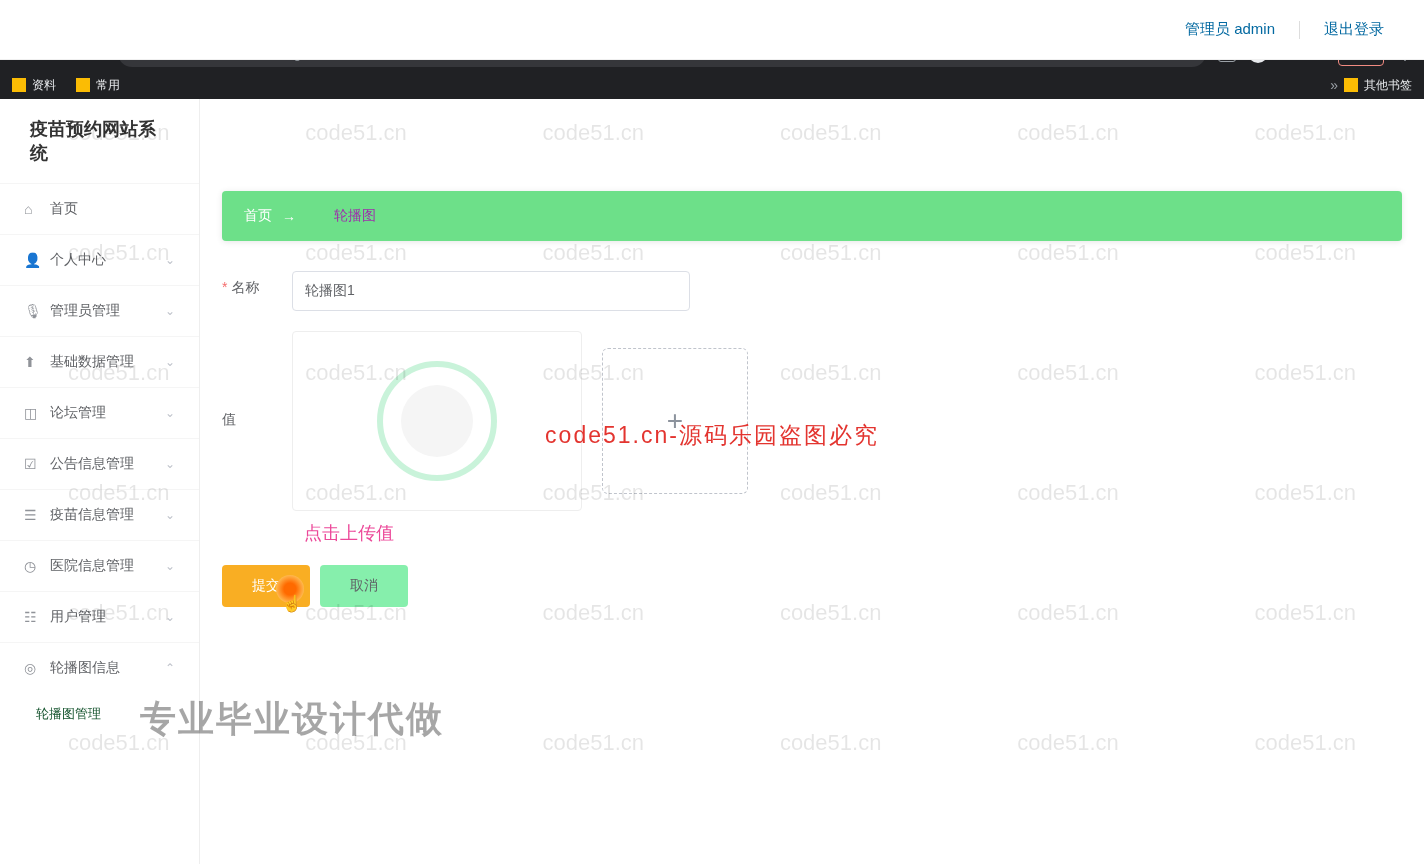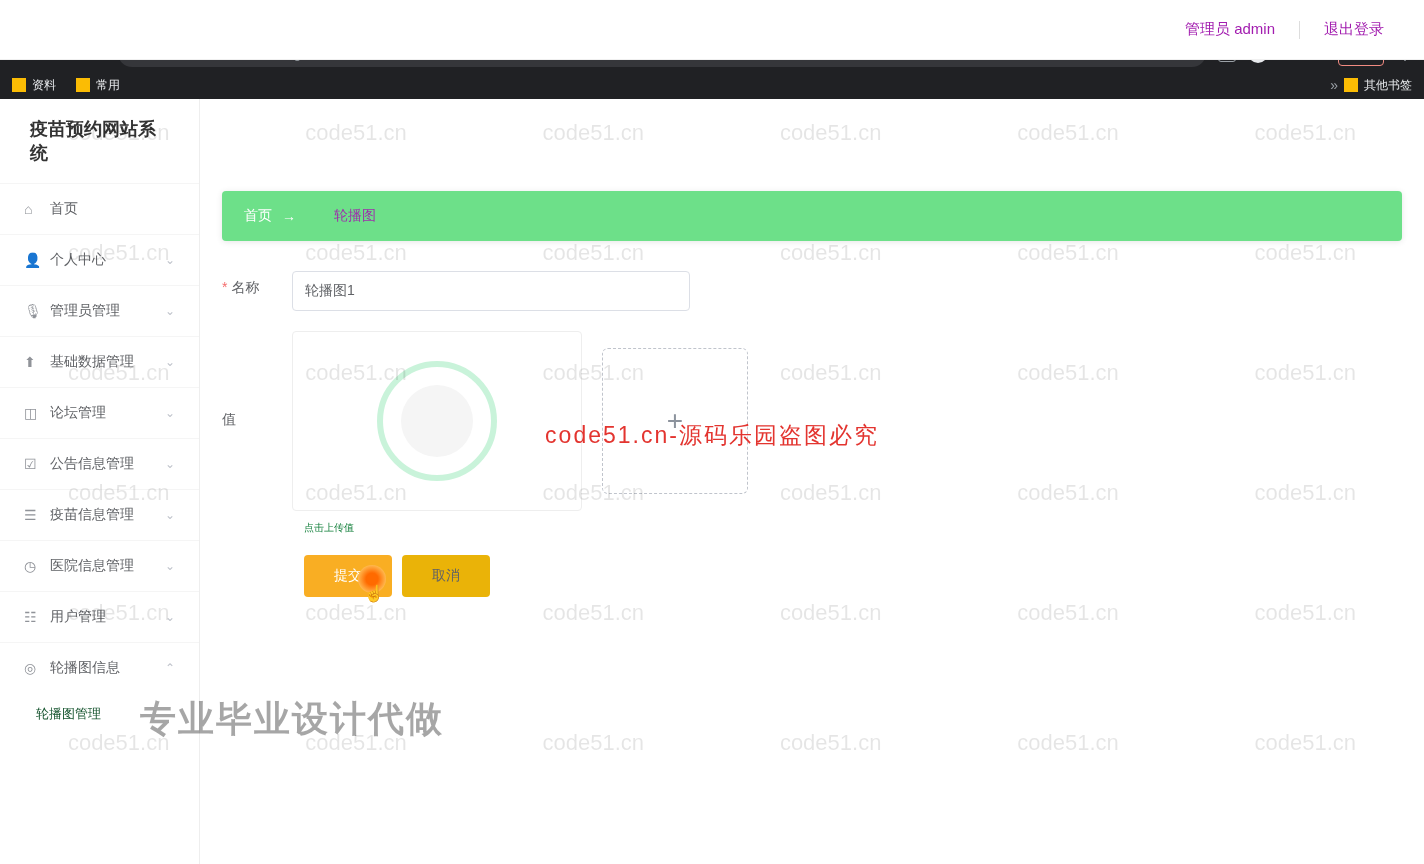--- a/index.html
+++ b/index.html
@@ -38,43 +38,43 @@
 
 .app { display: flex; height: calc(864px - 99px); background: #fff; }
 .sidebar-wrap { width: 200px; background: #fff; border-right: 1px solid #eee; }
 .app-title { padding: 18px 30px; font-size: 18px; font-weight: bold; color: #333; }
 .menu-item { display: flex; align-items: center; padding: 16px 24px; font-size: 14px; color: #606266; cursor: pointer; gap: 10px; border-top: 1px solid #f5f5f5; }
 .menu-item .mi-icon { width: 16px; font-size: 14px; color: #909399; }
 .menu-item .mi-arrow { margin-left: auto; font-size: 12px; color: #c0c4cc; }
 .submenu-item { padding: 12px 24px 12px 36px; font-size: 13px; color: #14532d; cursor: pointer; }
 
 .main { flex: 1; background: #fff; position: relative; padding: 22px; }
-.topbar { position: absolute; top: 0; left: 0; right: 0; height: 60px; display: flex; align-items: center; justify-content: flex-end; padding: 0 40px; background: #fff; border-bottom: 1px solid #f0f0f0; gap: 24px; font-size: 15px; color: #a21caf; }
+.topbar { position: absolute; top: 0; left: 0; right: 0; height: 60px; display: flex; align-items: center; justify-content: flex-end; padding: 0 40px; background: #fff; border-bottom: 1px solid #f0f0f0; gap: 24px; font-size: 15px; color: #0369a1; }
 .divider-v { width: 1px; height: 18px; background: #ddd; }
 .content-area { margin-top: 70px; }
 .breadcrumb-bar { background: #6de089; color: #fff; padding: 16px 22px; border-radius: 4px; display: flex; align-items: center; gap: 10px; font-size: 14px; box-shadow: 0 1px 6px rgba(0,0,0,0.1); }
 .breadcrumb-bar a { color: #fff; text-decoration: none; }
 .breadcrumb-bar .arrow-sep { color: #fff; }
 .breadcrumb-bar .current { color: #a21caf; opacity: 0.9; margin-left: 28px; }
 
 .form { margin-top: 30px; }
 .form-row { display: flex; align-items: flex-start; margin-bottom: 20px; }
 .form-label { width: 70px; padding-right: 12px; font-size: 14px; color: #606266; padding-top: 8px; }
 .form-label .req { color: #f56c6c; margin-right: 4px; }
 .form-input { width: 398px; height: 40px; border: 1px solid #dcdfe6; border-radius: 4px; padding: 0 12px; font-size: 14px; color: #606266; outline: none; }
 .upload-area { display: flex; gap: 20px; align-items: center; }
 .upload-preview { width: 290px; height: 180px; border: 1px solid #eee; border-radius: 4px; position: relative; display: flex; align-items: center; justify-content: center; }
 .preview-circle { width: 120px; height: 120px; border-radius: 50%; border: 6px solid rgba(100, 220, 150, 0.35); position: relative; }
 .preview-circle::after { content: ''; position: absolute; inset: 18px; background: #f5f5f5; border-radius: 50%; }
 .upload-box { width: 146px; height: 146px; border: 1px dashed #c0c4cc; border-radius: 6px; display: flex; align-items: center; justify-content: center; font-size: 28px; color: #8c939d; cursor: pointer; }
-.upload-hint { font-size: 10px; color: #15803d; margin-left: 82px; margin-top: -10px; margin-bottom: 20px; }
-.btn-row { margin-left: 82px; display: flex; gap: 10px; }
+.upload-hint { font-size: 18px; color: #ec4899; margin-left: 82px; margin-top: -10px; margin-bottom: 20px; }
+.btn-row { display: flex; gap: 10px; }
 .btn { padding: 12px 30px; border: none; border-radius: 4px; font-size: 14px; cursor: pointer; }
 .btn-primary { background: #f9ae23; color: #fff; position: relative; }
-.btn-cancel { background: #eab308; color: #606266; }
+.btn-cancel { background: #86efac; color: #606266; }
 .cursor-ring { position: absolute; width: 28px; height: 28px; background: radial-gradient(circle, #ff6a00 30%, #ffb74d 70%); border-radius: 50%; right: 6px; top: 10px; }
 .cursor-hand { position: absolute; font-size: 16px; right: 8px; bottom: -6px; }
 
 
 .watermark { position: absolute; inset: 0; pointer-events: none; overflow: hidden; }
 .wm-row { position: absolute; width: 100%; display: flex; justify-content: space-around; font-size: 22px; color: rgba(0,0,0,0.1); font-weight: 500; }
 .wm-center { position: absolute; top: 420px; left: 50%; transform: translateX(-50%); font-size: 23px; color: #e3342f; font-weight: 500; letter-spacing: 2px; pointer-events: none; }
 .wm-bottom { position: absolute; bottom: 120px; left: 140px; font-size: 36px; color: rgba(0,0,0,0.35); font-weight: bold; letter-spacing: 2px; pointer-events: none; }
 </style>
 </head>

